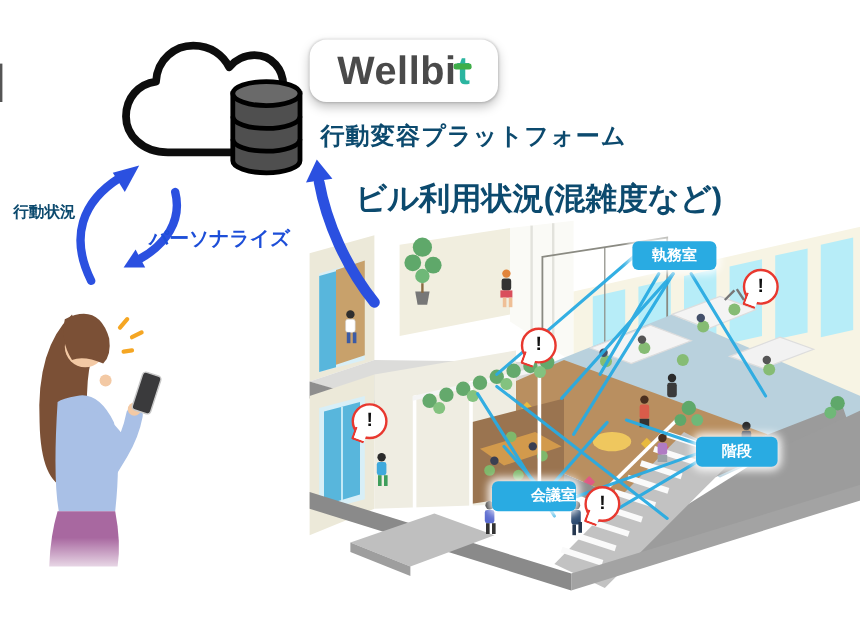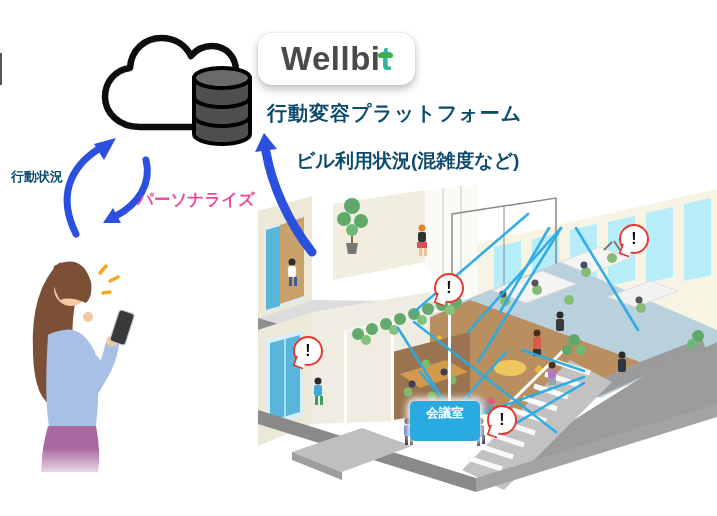--- a/index.html
+++ b/index.html
@@ -2,38 +2,38 @@
 <html><head>
 <meta charset="utf-8">
 <style>
   html,body{margin:0;padding:0;background:#fff;}
   #canvas{position:relative;width:717px;height:516px;background:#fff;overflow:hidden;
           font-family:"Liberation Sans","DejaVu Sans",sans-serif;}
   #illus{position:absolute;left:0;top:0;z-index:1;}
 
   .jp-bold{position:absolute;z-index:2;color:#0c4a6e;font-weight:900;white-space:nowrap;}
   #behavior-status{left:11px;top:140px;font-size:13px;margin-top:28px;}
-  #building-usage{left:296px;top:148px;font-size:19px;}
+  #building-usage{left:296px;top:148px;font-size:26px;}
   #platform-title{left:267px;top:100px;font-size:20px;letter-spacing:1px;}
   #personalized{left:118px;top:189px;width:130px;text-align:center;font-size:16.5px;line-height:21px;z-index:2;
-                color:#ec4899;font-weight:900;position:absolute;margin-left:13px;}
+                color:#1d4ed8;font-weight:900;position:absolute;}
 
   #logo-box{position:absolute;left:258px;top:33px;width:157px;height:52px;background:#fff;z-index:2;
             border-radius:14px;box-shadow:0 4px 9px rgba(0,0,0,.25),0 0 2px rgba(0,0,0,.15);
             display:flex;align-items:center;justify-content:center;
             font-size:33px;font-weight:700;color:#4a4a4a;letter-spacing:.5px;}
   #logo-accent{position:relative;display:inline-block;color:#2BB5A0;}
   #logo-crossbar{position:absolute;left:-3px;top:13px;width:15px;height:5px;background:#3FAE49;border-radius:2px;}
 
   .room-label{position:absolute;z-index:4;background:#29ABE2;color:#fff;font-weight:700;
               font-size:12.5px;text-align:center;border-radius:5px;
               box-shadow:0 0 7px 3px rgba(255,255,255,.95);}
   #label-office{left:527px;top:201px;width:70px;height:24px;line-height:24px;}
   #label-shared{left:331px;top:303px;width:83px;height:24px;line-height:24px;}
-  #label-meeting{left:410px;top:401px;width:70px;height:40px;line-height:25px;}
+  #label-meeting{left:410px;top:401px;width:70px;height:25px;line-height:25px;text-align:right;}
   #label-stairs{left:580px;top:364px;width:68px;height:25px;line-height:25px;}
 
   .alert{position:absolute;z-index:5;width:26px;height:26px;border-radius:50%;background:#fff;
          border:2.5px solid #E8382F;color:#111;font-weight:900;font-size:16px;
          text-align:center;line-height:25px;}
   .alert .tail{position:absolute;left:-1px;bottom:-4px;width:9px;height:9px;background:#fff;
          border-left:2.5px solid #E8382F;border-bottom:2.5px solid #E8382F;
          transform:rotate(20deg);border-bottom-left-radius:2px;}
   #alert-0{left:619px;top:224px;} #alert-1{left:434px;top:273px;}
   #alert-2{left:293px;top:336px;} #alert-3{left:487px;top:405px;}
@@ -281,21 +281,23 @@
       <span id="logo-accent"><span>t</span><span id="logo-crossbar"></span></span>
   </div>
 
   <div id="platform-title" class="jp-bold">行動変容プラットフォーム</div>
   <div id="behavior-status" class="jp-bold">行動状況</div>
   <div id="personalized">
     <div>パーソナライズ</div>
   </div>
   <div id="building-usage" class="jp-bold">ビル利用状況(混雑度など)</div>
 
+  <div id="label-office" class="room-label">執務室</div>
   <div id="label-meeting" class="room-label">会議室</div>
+  <div id="label-stairs" class="room-label">階段</div>
 
   <div id="alert-0" class="alert"><span>!</span><span class="tail"></span></div>
   <div id="alert-1" class="alert"><span>!</span><span class="tail"></span></div>
   <div id="alert-2" class="alert"><span>!</span><span class="tail"></span></div>
   <div id="alert-3" class="alert"><span>!</span><span class="tail"></span></div>
 
   <div id="woman-fade"></div>
 </div>
 
 </body></html>

